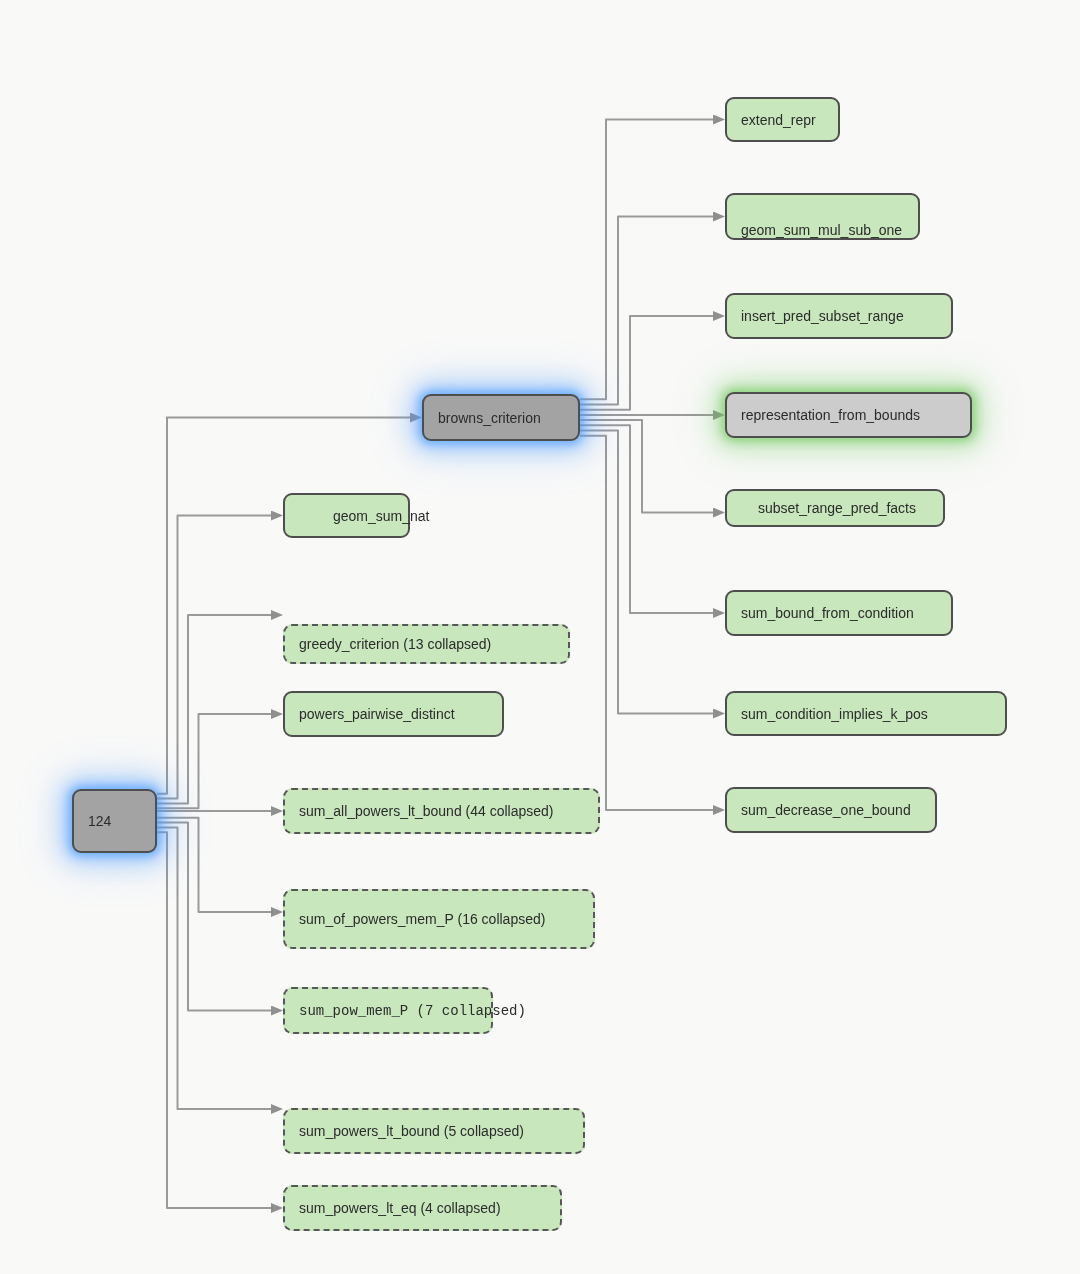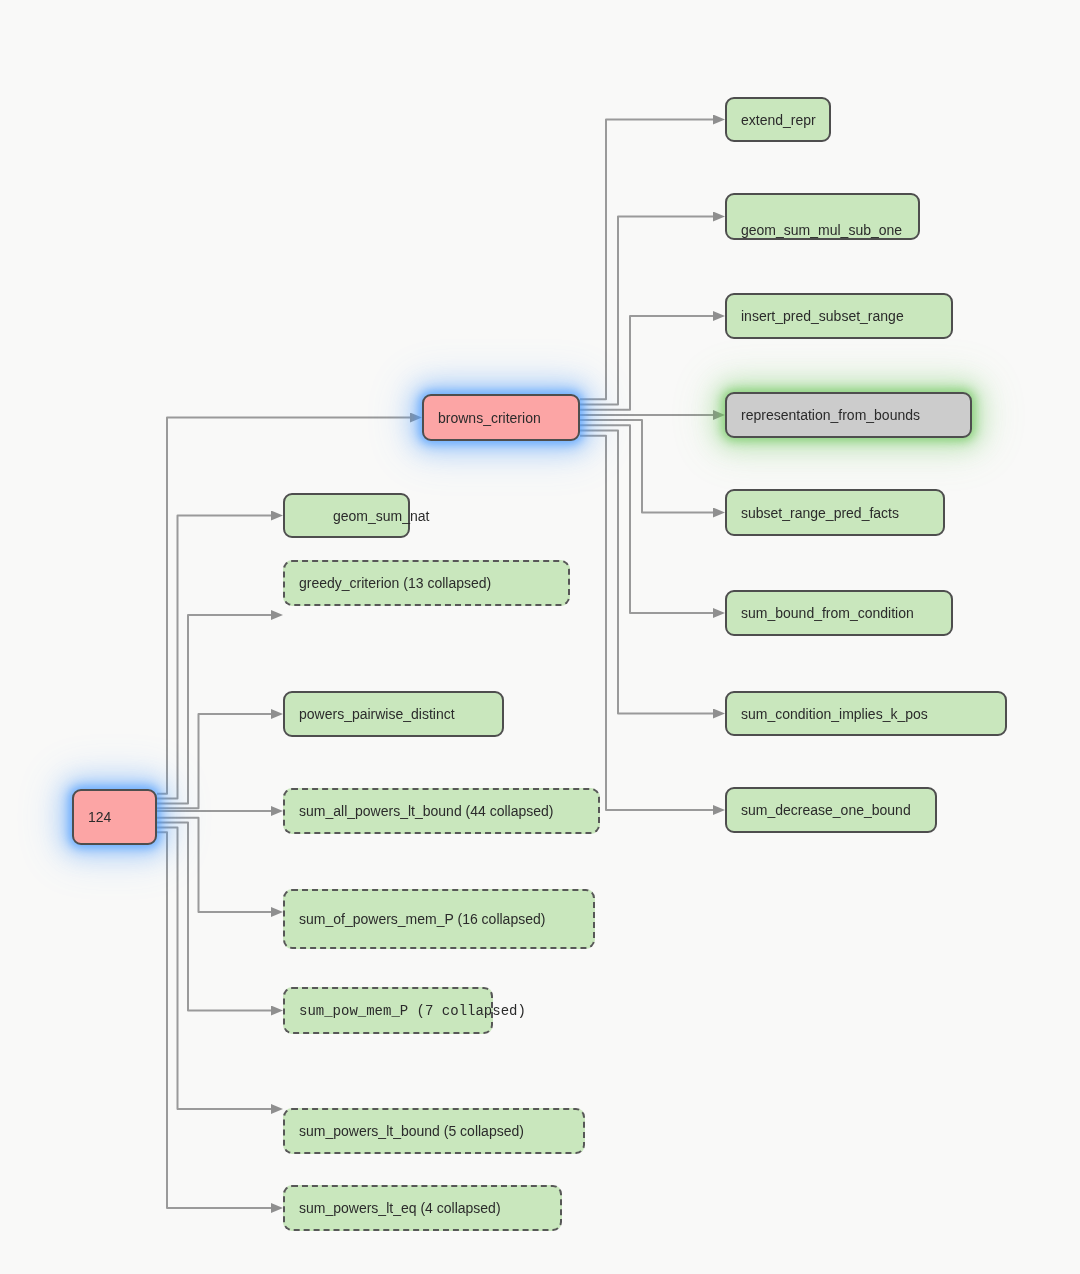--- a/index.html
+++ b/index.html
@@ -28,21 +28,21 @@
     padding-right: 10px;
     border-radius: 9px;
     border: 2px solid #4e4e4e;
     font-size: 14px;
     color: #2b2b2b;
     white-space: nowrap;
     cursor: pointer;
     z-index: 2;
   }
   .node.fill-green  { background: #c9e7bd; }
-  .node.fill-yellow { background: #fca5a5; }
+  .node.fill-yellow { background: #a3a3a3; }
   .node.fill-gray   { background: #cccccc; }
   .node.border-dashed { border-style: dashed; border-color: #575757; }
   .node.glow-blue {
     box-shadow: 0 0 10px 3px rgba(77,157,255,0.70),
                 0 0 22px 9px rgba(77,157,255,0.40),
                 0 0 40px 16px rgba(77,157,255,0.18);
   }
   .node.glow-green {
     box-shadow: 0 0 10px 3px rgba(110,200,92,0.65),
                 0 0 22px 9px rgba(110,200,92,0.35),
@@ -81,54 +81,54 @@
         <path d="M580,404.44444444444446 L618,404.44444444444446 L618,216.5 L713,216.5" class="edge-path" marker-end="url(#arrowhead)"></path>
         <path d="M580,409.6666666666667 L630,409.6666666666667 L630,316 L713,316" class="edge-path" marker-end="url(#arrowhead)"></path>
         <path d="M580,415 L713,415" class="edge-path" marker-end="url(#arrowhead)"></path>
         <path d="M580,420.1111111111111 L642,420.1111111111111 L642,512.5 L713,512.5" class="edge-path" marker-end="url(#arrowhead)"></path>
         <path d="M580,425.3333333333333 L630,425.3333333333333 L630,613 L713,613" class="edge-path" marker-end="url(#arrowhead)"></path>
         <path d="M580,430.55555555555554 L618,430.55555555555554 L618,713.5 L713,713.5" class="edge-path" marker-end="url(#arrowhead)"></path>
         <path d="M580,435.77777777777777 L606,435.77777777777777 L606,810 L713,810" class="edge-path" marker-end="url(#arrowhead)"></path>
       </g>
   </svg>
   <div id="nodes">
-      <div class="node fill-yellow glow-blue" style="left: 72px; top: 789px; width: 85px; height: 56px;">
+      <div class="node fill-yellow glow-blue" style="left: 72px; top: 789px; width: 85px; height: 64px;">
         <span>124</span>
       </div>
       <div class="node fill-yellow glow-blue" style="left: 422px; top: 394px; width: 158px; height: 47px;">
         <span>browns_criterion</span>
       </div>
-      <div class="node fill-green" style="left: 725px; top: 97px; width: 106px; height: 45px;">
+      <div class="node fill-green" style="left: 725px; top: 97px; width: 115px; height: 45px;">
         <span>extend_repr</span>
       </div>
       <div class="node fill-green" style="left: 725px; top: 193px; width: 195px; height: 47px; align-items: flex-end;">
         <span>geom_sum_mul_sub_one</span>
       </div>
       <div class="node fill-green" style="left: 725px; top: 293px; width: 228px; height: 46px; text-align: center;">
         <span>insert_pred_subset_range</span>
       </div>
       <div class="node fill-gray glow-green" style="left: 725px; top: 392px; width: 247px; height: 46px;">
         <span>representation_from_bounds</span>
       </div>
-      <div class="node fill-green" style="left: 725px; top: 489px; width: 220px; height: 47px;">
+      <div class="node fill-green" style="left: 725px; top: 489px; width: 220px; height: 38px; justify-content: center;">
         <span>subset_range_pred_facts</span>
       </div>
       <div class="node fill-green" style="left: 725px; top: 590px; width: 228px; height: 46px;">
         <span>sum_bound_from_condition</span>
       </div>
       <div class="node fill-green" style="left: 725px; top: 691px; width: 282px; height: 45px;">
         <span>sum_condition_implies_k_pos</span>
       </div>
       <div class="node fill-green" style="left: 725px; top: 787px; width: 212px; height: 46px;">
         <span>sum_decrease_one_bound</span>
       </div>
       <div class="node fill-green" style="left: 283px; top: 493px; width: 127px; height: 45px; padding-left: 48px;">
         <span>geom_sum_nat</span>
       </div>
-      <div class="node fill-green border-dashed" style="left: 283px; top: 560px; width: 287px; height: 46px;">
+      <div class="node fill-green border-dashed" style="left: 283px; top: 624px; width: 287px; height: 40px;">
         <span>greedy_criterion (13 collapsed)</span>
       </div>
       <div class="node fill-green" style="left: 283px; top: 691px; width: 221px; height: 46px;">
         <span>powers_pairwise_distinct</span>
       </div>
       <div class="node fill-green border-dashed" style="left: 283px; top: 788px; width: 317px; height: 46px;">
         <span>sum_all_powers_lt_bound (44 collapsed)</span>
       </div>
       <div class="node fill-green border-dashed" style="left: 283px; top: 889px; width: 312px; height: 60px;">
         <span>sum_of_powers_mem_P (16 collapsed)</span>

